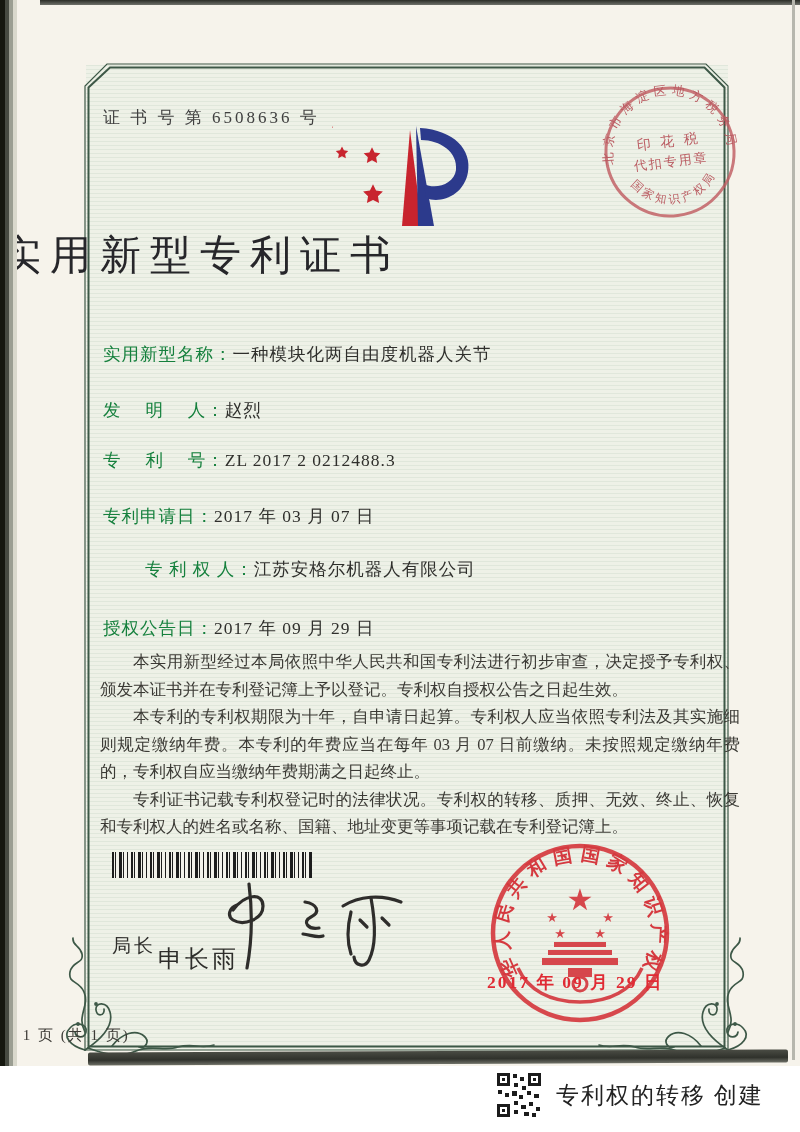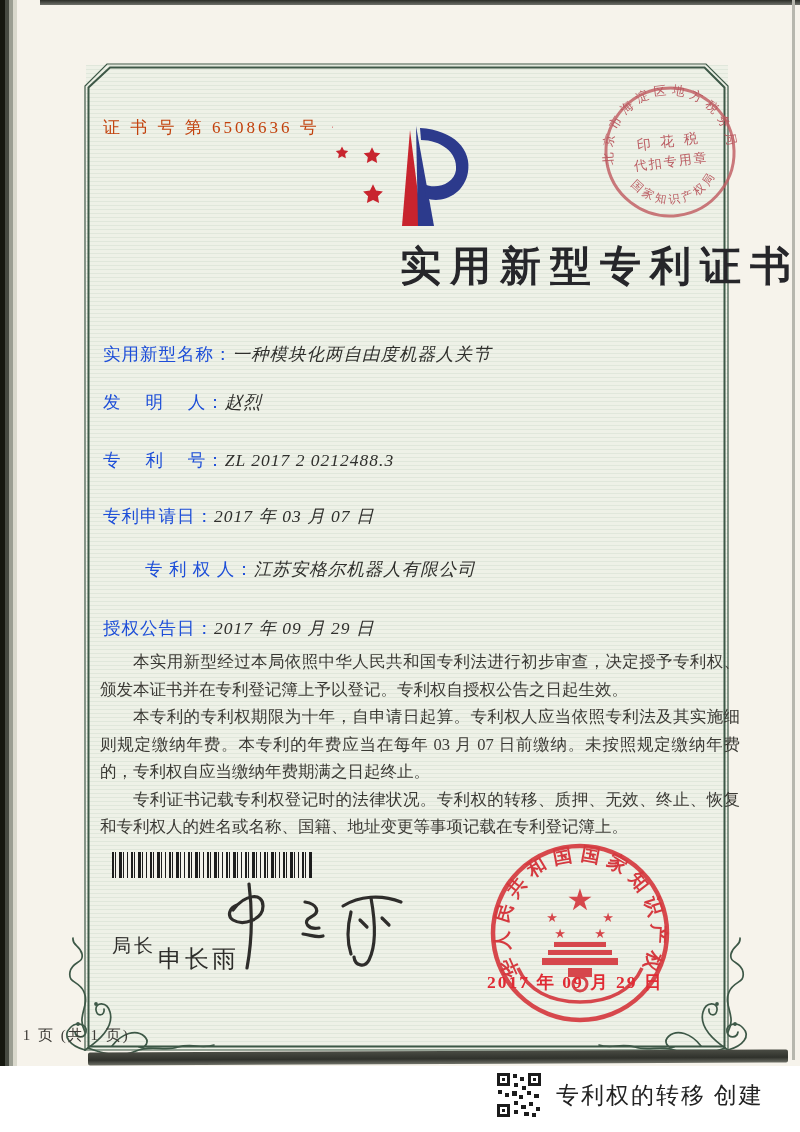--- a/index.html
+++ b/index.html
@@ -19,33 +19,33 @@
   .edge-top { position:absolute; left:40px; top:0; width:760px; height:5px;
     background:linear-gradient(180deg,#2b2d27,#6f716a); }
   .edge-left { position:absolute; left:0; top:0; width:17px; height:1066px;
     background:linear-gradient(90deg,#15170f 0 5px,#474b42 5px 9px,#9b9e92 9px 13px,#d9d8cc 13px 17px); }
   .edge-bottom { position:absolute; left:88px; top:1051px; width:700px; height:13px;
     background:linear-gradient(180deg,#4a4c44,#30322c 60%,#6e7067); transform:rotate(-0.25deg); border-radius:2px; }
   .edge-right { position:absolute; left:792px; top:0; width:3px; height:1060px; background:#b7b7ae; }
 
   .frame-svg { position:absolute; left:0; top:0; width:800px; height:1132px; pointer-events:none; }
 
-  .cert-number { position:absolute; left:103px; top:116px; font-size:17px;
-    color:#c2410c; letter-spacing:3px; }
+  .cert-number { position:absolute; left:103px; top:106px; font-size:17px;
+    color:#404040; letter-spacing:3px; }
 
   .logo { position:absolute; left:332px; top:124px; }
 
-  .title { position:absolute; left:0; right:0; top:239px; text-align:right;
-    font-size:41px; font-weight:bold; color:#26262a; letter-spacing:9px; }
+  .title { position:absolute; left:0; right:0; top:228px; text-align:left;
+    font-size:41px; font-weight:normal; color:#26262a; letter-spacing:9px; }
 
   .field-row { position:absolute; left:103px; font-size:17.5px; color:#333330;
     letter-spacing:1px; white-space:nowrap; }
-  .field-label { color:#1d4ed8; }
-  .field-value { color:#2f2f2c;font-style:italic; }
-  .fr-0 { top:342px; } .fr-1 { top:390px; } .fr-2 { top:448px; }
+  .field-label { color:#15803d; }
+  .field-value { color:#2f2f2c; }
+  .fr-0 { top:342px; } .fr-1 { top:398px; } .fr-2 { top:448px; }
   .fr-3 { top:504px; } .fr-4 { top:557px;margin-left:42px; } .fr-5 { top:616px; }
 
   .body-text { position:absolute; left:100px; top:648px; width:640px;
     font-size:16.5px; line-height:27.5px; color:#3b3a35; text-align:justify; }
   .body-text p { text-indent:2em; }
 
   .barcode { position:absolute; left:112px; top:852px; width:200px; height:26px;
     background:repeating-linear-gradient(90deg,
       #1d1d1d 0 2px,#f2f1ea 2px 3px,#1d1d1d 3px 4px,#f2f1ea 4px 7px,
       #1d1d1d 7px 10px,#f2f1ea 10px 11px,#1d1d1d 11px 12px,#f2f1ea 12px 15px,

